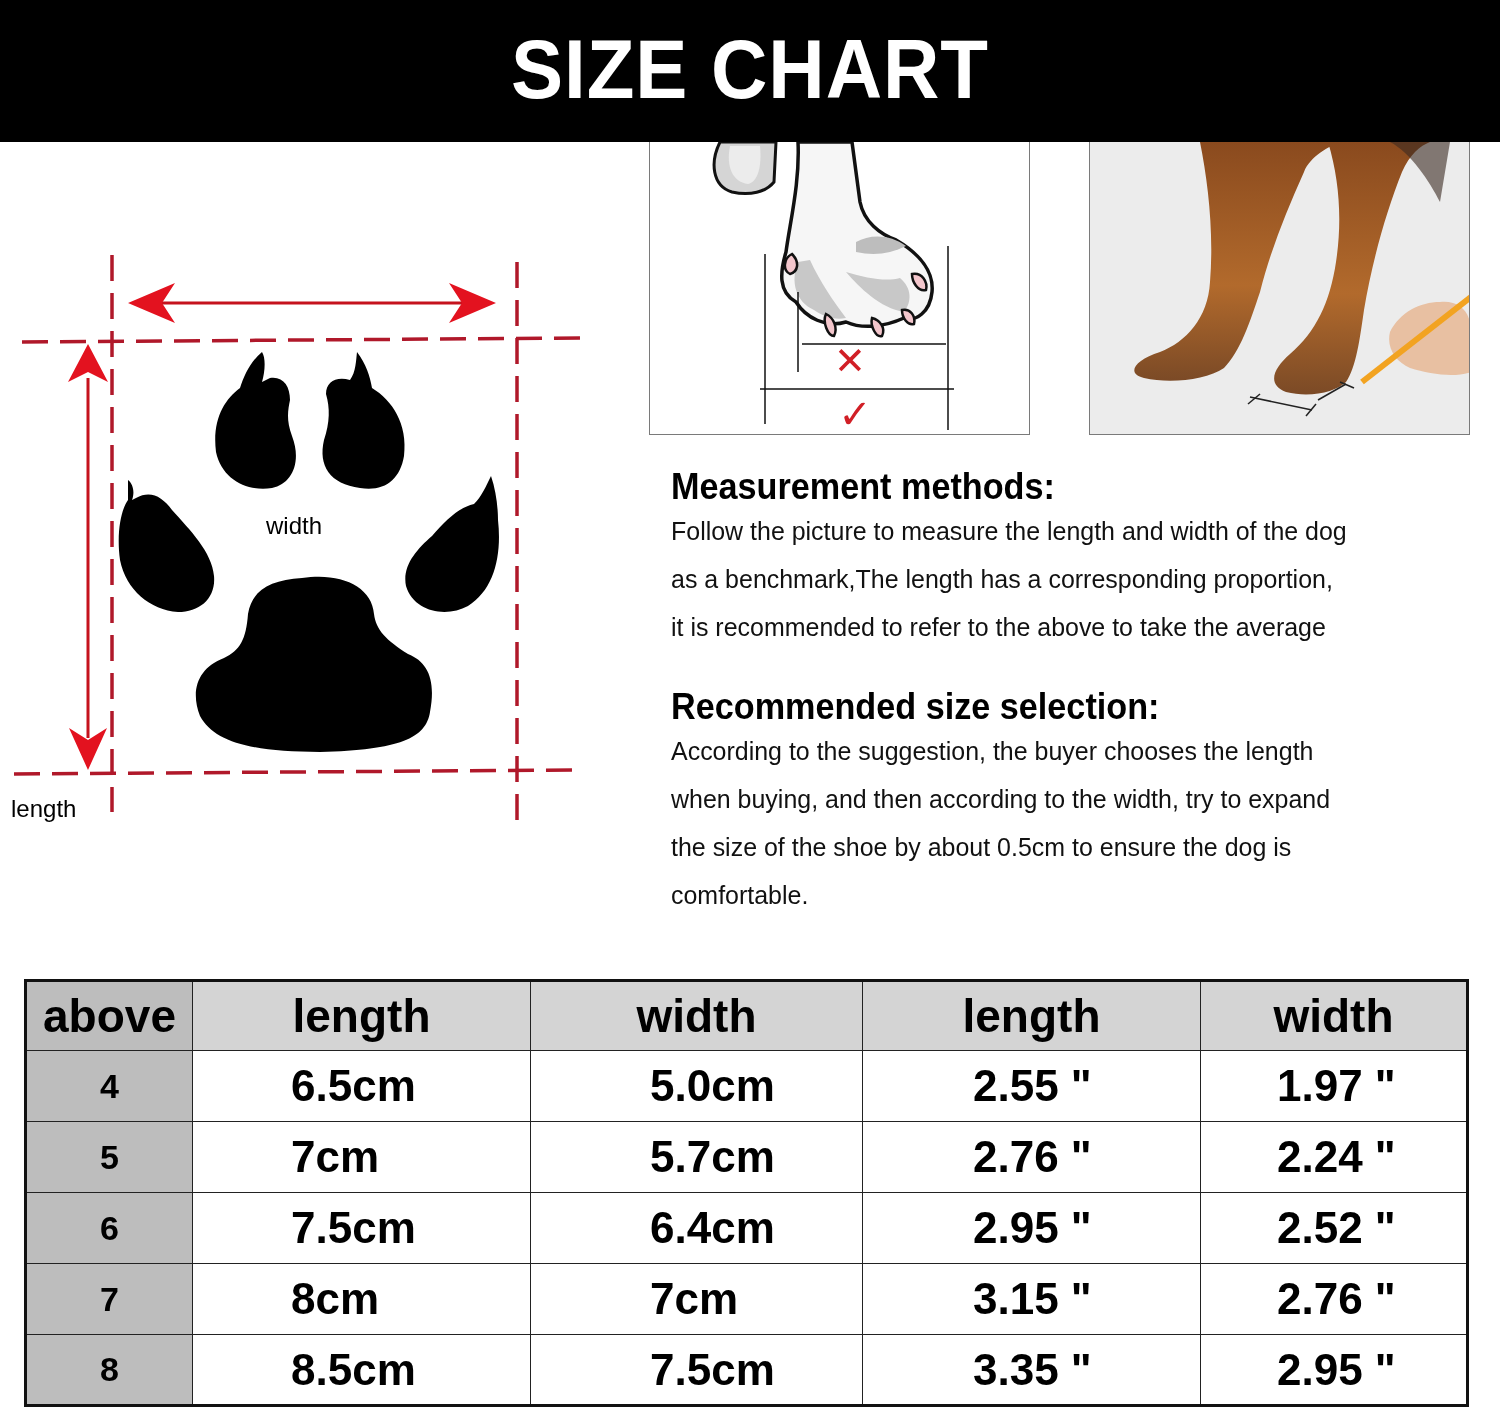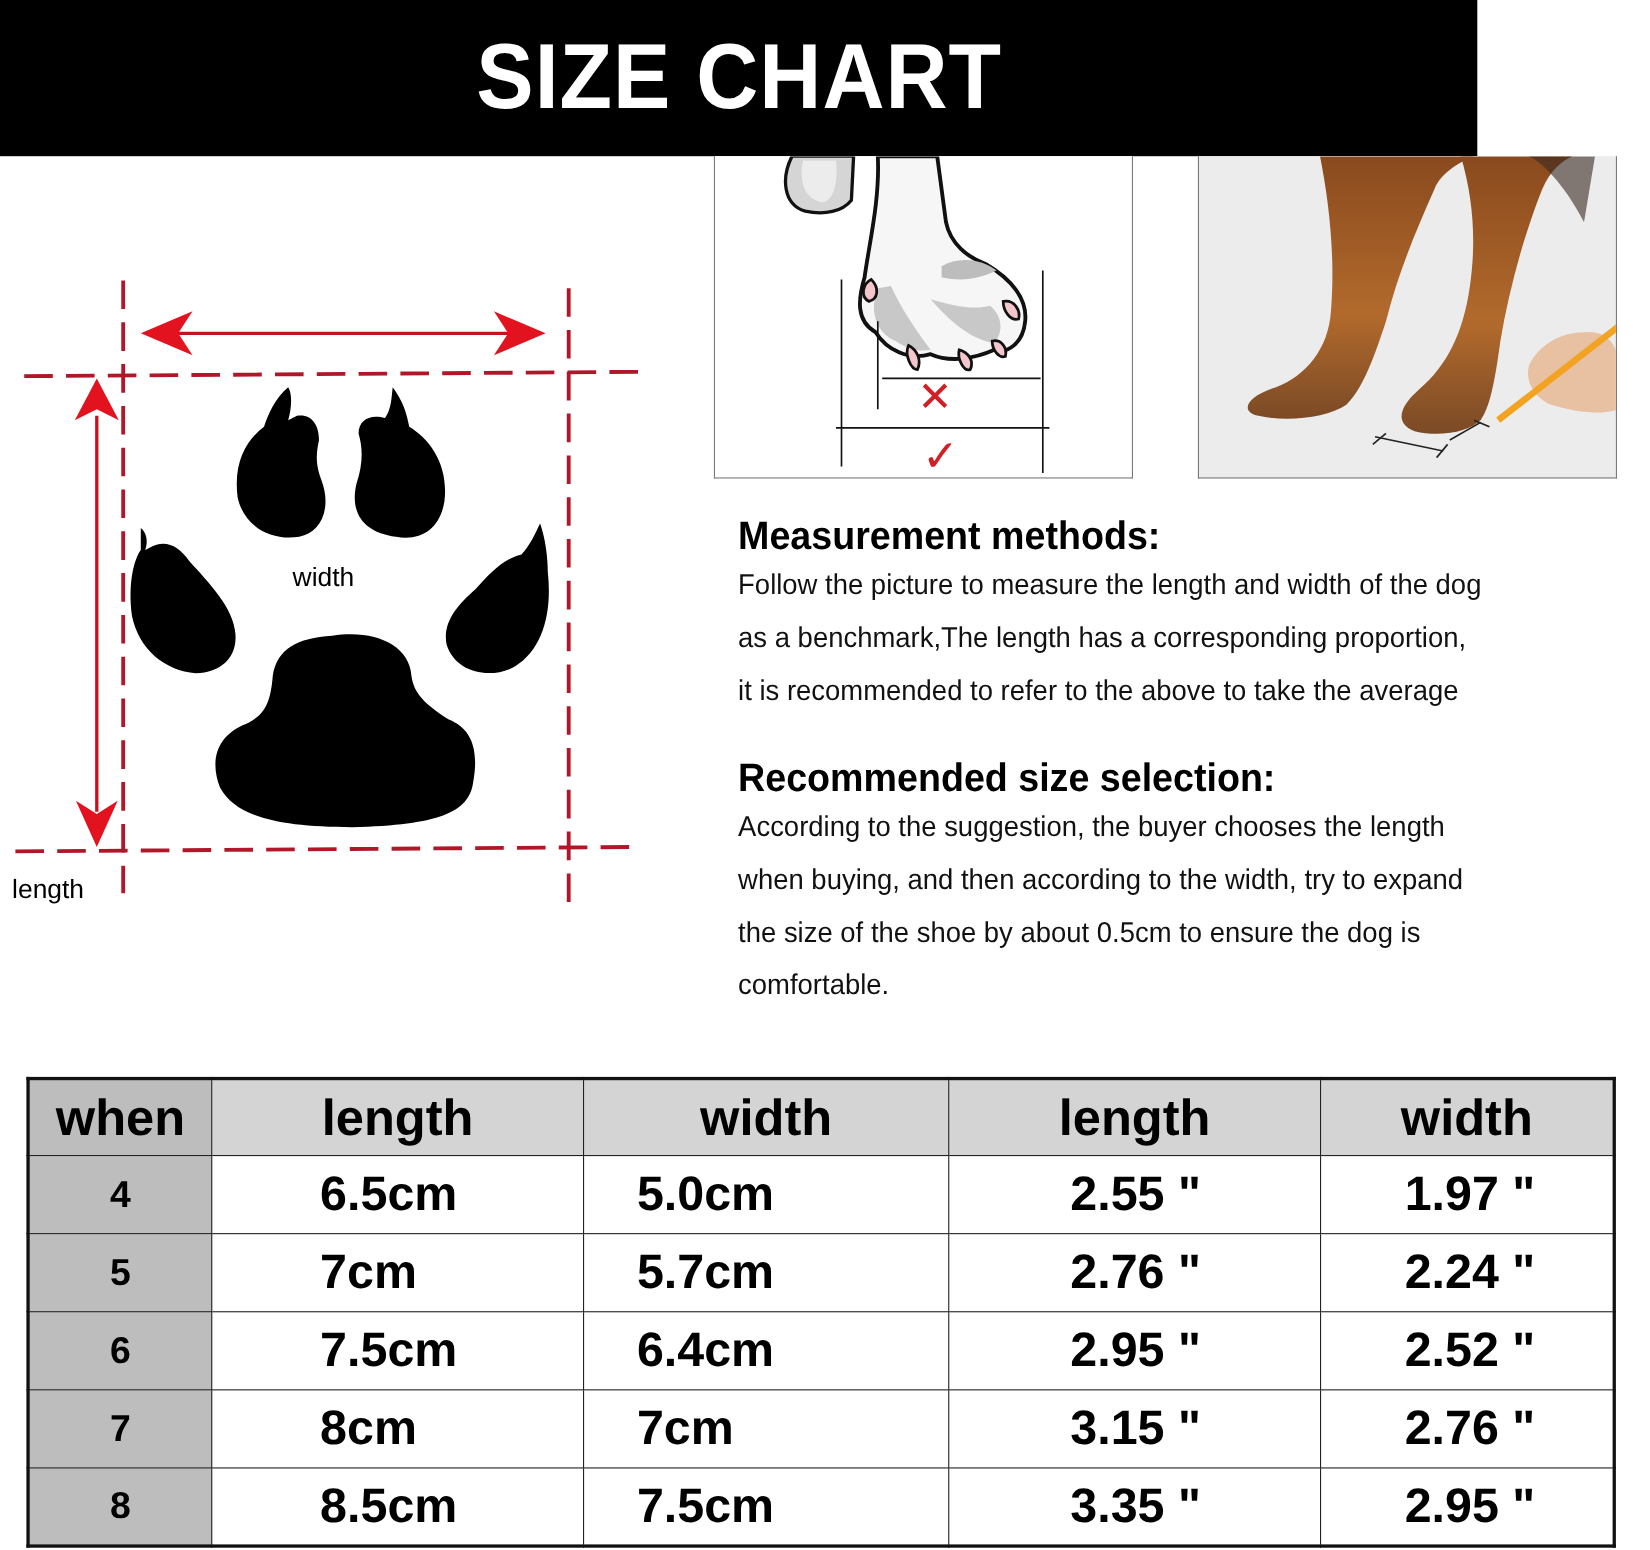--- a/index.html
+++ b/index.html
@@ -1,21 +1,21 @@
 <!DOCTYPE html>
 <html><head>
 <meta charset="utf-8">
 <style>
   * { box-sizing: border-box; margin: 0; padding: 0; }
   html, body { width: 1500px; height: 1409px; background: #ffffff; overflow: hidden; }
   body { position: relative; font-family: "Liberation Sans", sans-serif; color: #000; }
 
   
   .header {
-    position: absolute; left: 0; top: 0; width: 1343px; height: 142px;
+    position: absolute; left: 0; top: 0; width: 1500px; height: 142px;
     background: #000; display: flex; align-items: center; justify-content: center;
   }
   .header h1 {
     color: #fff; font-family: "Liberation Sans", sans-serif; font-weight: 700;
     font-size: 84px; letter-spacing: 1px; transform: scaleX(0.93); margin-top: -4px;
   }
 
   
   .paw-diagram { position: absolute; left: 0; top: 240px; width: 600px; height: 600px; }
   .paw-diagram svg { position: absolute; left: 0; top: 0; }
@@ -60,21 +60,21 @@
   }
   .size-table thead th.col-size { background: #bdbdbd; }
   .size-table tbody td {
     height: 71px; font-size: 44px; font-weight: 700; background: #fff;
   }
   .size-table tbody td.cell-size {
     background: #bdbdbd; font-weight: 700; font-size: 34px;
   }
   .size-table td.cell-val { text-align: left; }
   .size-table td.c1 { padding-left: 98px; }
-  .size-table td.c2 { padding-left: 48px; }
+  .size-table td.c2 { padding-left: 119px; }
   .size-table td.c3 { padding-left: 110px; }
   .size-table td.c4 { padding-left: 76px; }
 </style>
 </head>
 <body>
 
 <div class="header">
   <h1>SIZE CHART</h1>
 </div>
 
@@ -193,21 +193,21 @@
 <table class="size-table">
   <colgroup>
     <col style="width:167px">
       <col style="width:338px">
       <col style="width:332px">
       <col style="width:338px">
       <col style="width:267px">
   </colgroup>
   <thead>
     <tr>
-      <th class="col-size">when</th>
+      <th class="col-size">above</th>
       <th>length</th>
       <th>width</th>
       <th>length</th>
       <th>width</th>
     </tr>
   </thead>
   <tbody>
     <tr>
       <td class="cell-size">4</td>
       <td class="cell-val c1">6.5cm</td>

